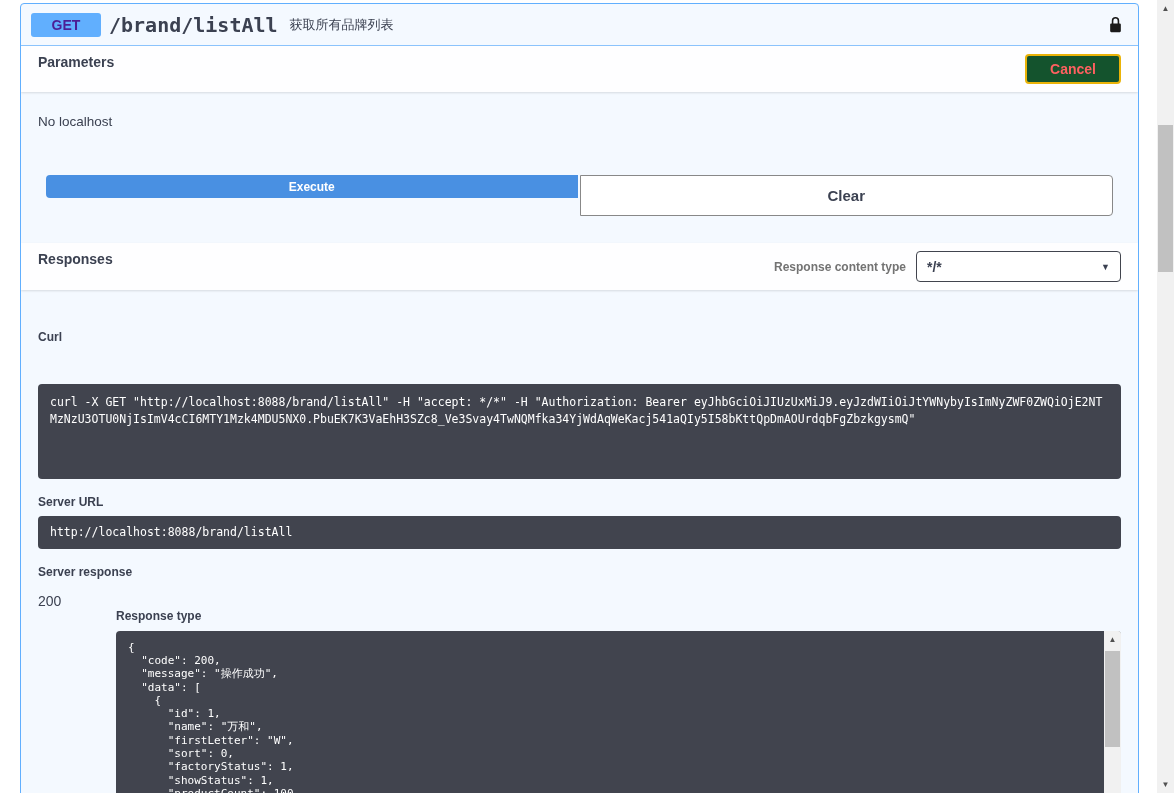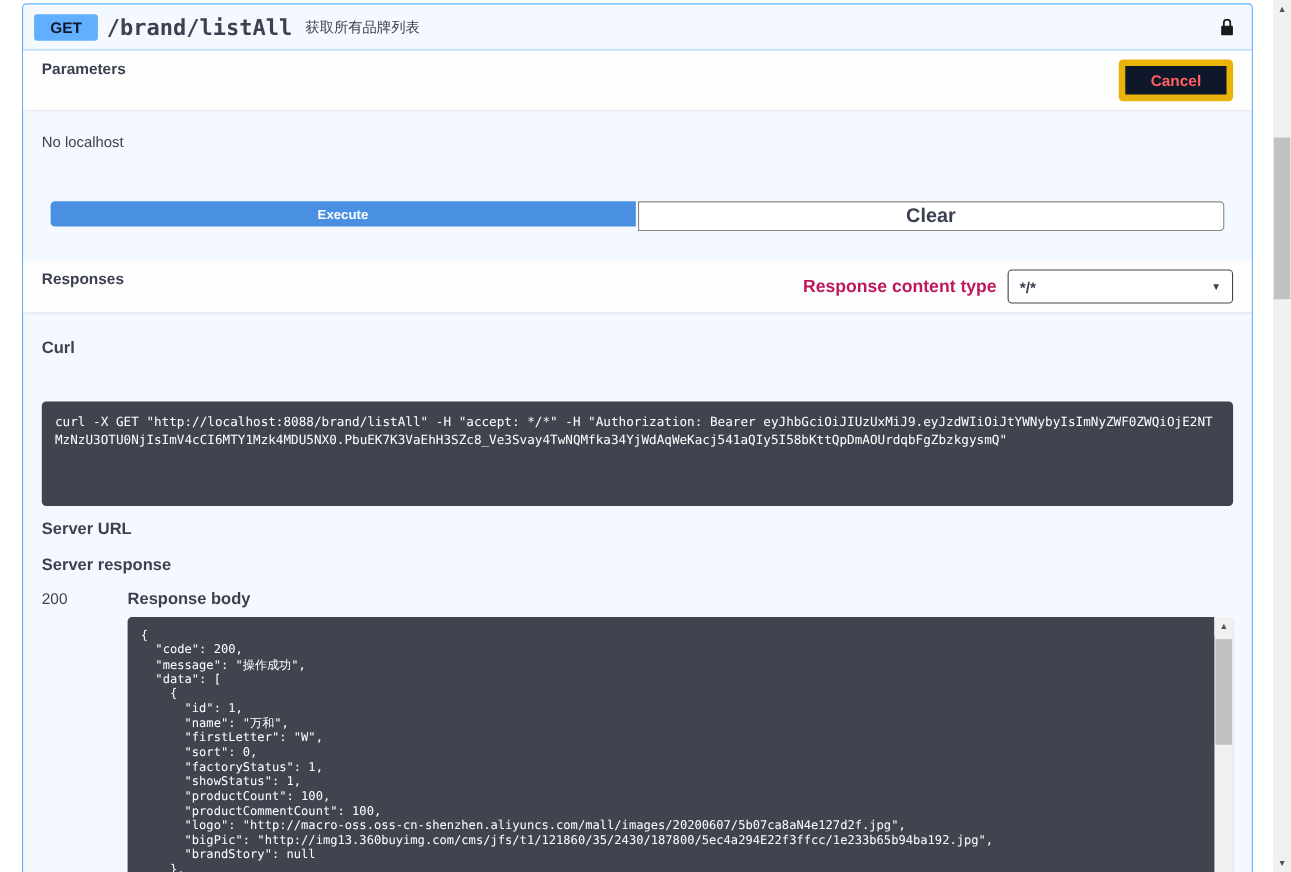--- a/index.html
+++ b/index.html
@@ -21,77 +21,77 @@
     background: rgba(97,175,254,.07);
     overflow: hidden;
   }
   .opblock-summary {
     display: flex; align-items: center;
     height: 42px; padding: 0 10px;
     border-bottom: 1px solid rgba(97,175,254,.7);
     cursor: pointer;
   }
   .method-badge {
-    background: #61affe; color: #0f172a;
+    background: #61affe; color: #4c1d95;
     font-weight: 700; font-size: 14px;
-    border-radius: 3px; width: 58px; padding: 4px 0;
+    border-radius: 3px; width: 70px; padding: 4px 0;
     text-align: center; flex: none;
   }
   .path {
     margin-left: 8px;
     font-family: "DejaVu Sans Mono", monospace;
     font-weight: 700; font-size: 20px; color: #3b4151;
   }
   .summary-text { margin-left: 12px; font-size: 13px; color: #3b4151; }
   .lock-btn { margin-left: auto; background: none; border: none; padding: 2px 6px; cursor: pointer; line-height: 0; }
 
   
   .section-header {
     display: flex; align-items: flex-start; justify-content: space-between;
     background: rgba(255,255,255,.85);
     box-shadow: 0 1px 2px rgba(0,0,0,.12);
     padding: 8px 17px; min-height: 40px;
   }
   .section-header h4 { margin: 0; font-size: 14px; font-weight: 700; color: #3b4151; }
   .btn-cancel {
-    background: #0f172a; border: 6px solid #eab308; color: #ff6060;
+    background: #14532d; border: 2px solid #eab308; color: #ff6060;
     font-weight: 700; font-size: 14px; border-radius: 4px;
     padding: 5px 23px; cursor: pointer; font-family: inherit;
   }
 
   
   .params-body { padding: 15px 17px 27px; }
   .no-params { font-size: 13.5px; color: #3b4151; margin-top: 7px; }
   .execute-wrapper { margin-top: 46px; padding: 0 8px; display: flex; gap: 2px; }
   .btn-execute {
     flex: 1; height: 23px; background: #4990e2; color: #fff;
     border: none; border-radius: 4px 0 0 4px;
     font-weight: 700; font-size: 12px; cursor: pointer; font-family: inherit;
   }
   .btn-clear {
-    flex: 1; height: 27px; background: #fff; color: #3b4151;
+    flex: 1; height: 41px; background: #fff; color: #3b4151;
     border: 1px solid #888; border-radius: 0 4px 4px 0;
-    font-weight: 700; font-size: 18px; cursor: pointer; font-family: inherit;
+    font-weight: 700; font-size: 15px; cursor: pointer; font-family: inherit;
   }
 
   
   .content-type { display: flex; align-items: center; gap: 10px; }
-  .content-type label { font-size: 16px; font-weight: 700; color: #be185d; }
+  .content-type label { font-size: 12px; font-weight: 700; color: #737373; }
   .select {
     width: 205px; height: 31px; background: #fff;
     border: 1px solid #41444e; border-radius: 4px;
     display: flex; align-items: center; justify-content: space-between;
     padding: 0 10px; font-weight: 700; font-size: 14px; color: #3b4151;
     cursor: pointer;
   }
   .select .chev { font-size: 9px; color: #3b4151; }
 
   
   .responses-body { padding: 24px 17px 0; }
-  .block-label { margin: 0 0 7px; font-size: 15px; font-weight: 700; color: #3b4151; }
+  .block-label { margin: 16px 0 7px; font-size: 12px; font-weight: 700; color: #3b4151; }
   .dark-block {
     background: #41444e; border-radius: 4px; color: #fff;
     font-family: "DejaVu Sans Mono", monospace; font-size: 11.5px;
     line-height: 1.45; padding: 10px 12px; margin: 0 0 12px;
     white-space: pre-wrap; word-break: break-all;
   }
   .curl-block { min-height: 95px; margin-top: 40px; }
   .url-block { min-height: 30px; padding-top: 8px; padding-bottom: 8px; }
   .server-response-label { margin-top: 16px; margin-bottom: 0; }
 
@@ -183,28 +183,29 @@
         </div>
       </div>
     </div>
 
     <div class="responses-body">
 
       <h5 class="block-label">Curl</h5>
       <pre class="dark-block curl-block">curl -X GET "http://localhost:8088/brand/listAll" -H "accept: */*" -H "Authorization: Bearer eyJhbGciOiJIUzUxMiJ9.eyJzdWIiOiJtYWNybyIsImNyZWF0ZWQiOjE2NTMzNzU3OTU0NjIsImV4cCI6MTY1Mzk4MDU5NX0.PbuEK7K3VaEhH3SZc8_Ve3Svay4TwNQMfka34YjWdAqWeKacj541aQIy5I58bKttQpDmAOUrdqbFgZbzkgysmQ"</pre>
 
       <h5 class="block-label">Server URL</h5>
+      <pre class="dark-block url-block">http://localhost:8088/brand/listAll</pre>
 
       <h5 class="block-label server-response-label">Server response</h5>
 
 
       <div class="table-row">
         <div class="row-code">200</div>
         <div class="row-details">
-          <h5 class="block-label">Response body</h5>
+          <h5 class="block-label">Response type</h5>
           <div class="response-body-wrap">
             <pre class="dark-block response-body">{
   "code": 200,
   "message": "操作成功",
   "data": [
     {
       "id": 1,
       "name": "万和",
       "firstLetter": "W",
       "sort": 0,

